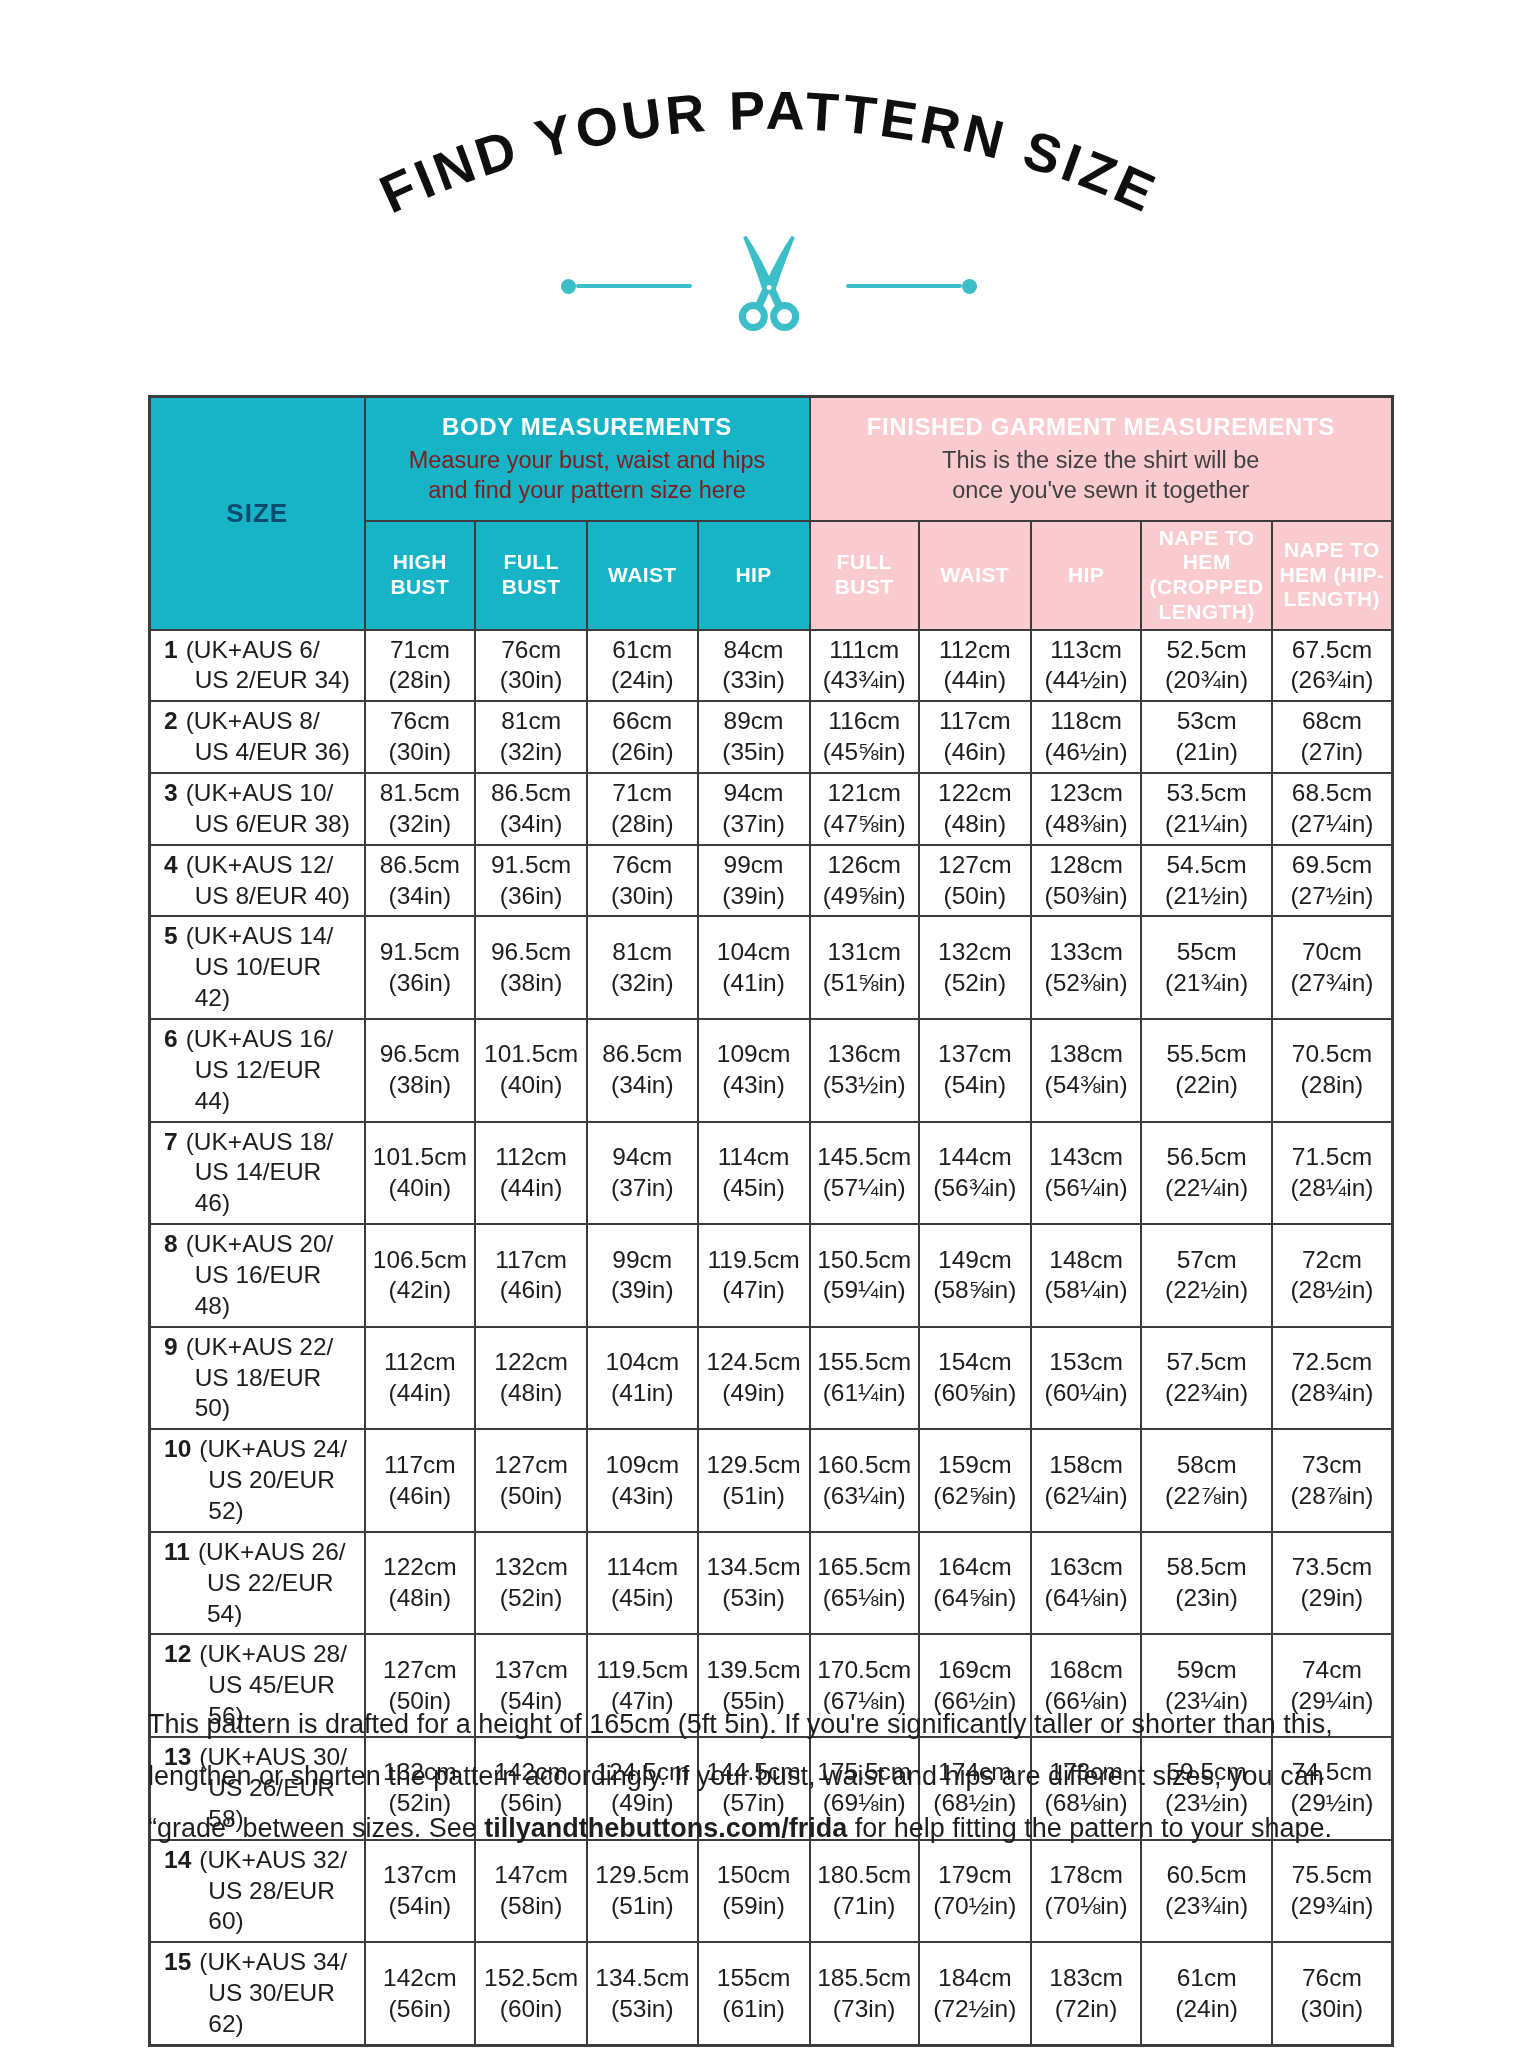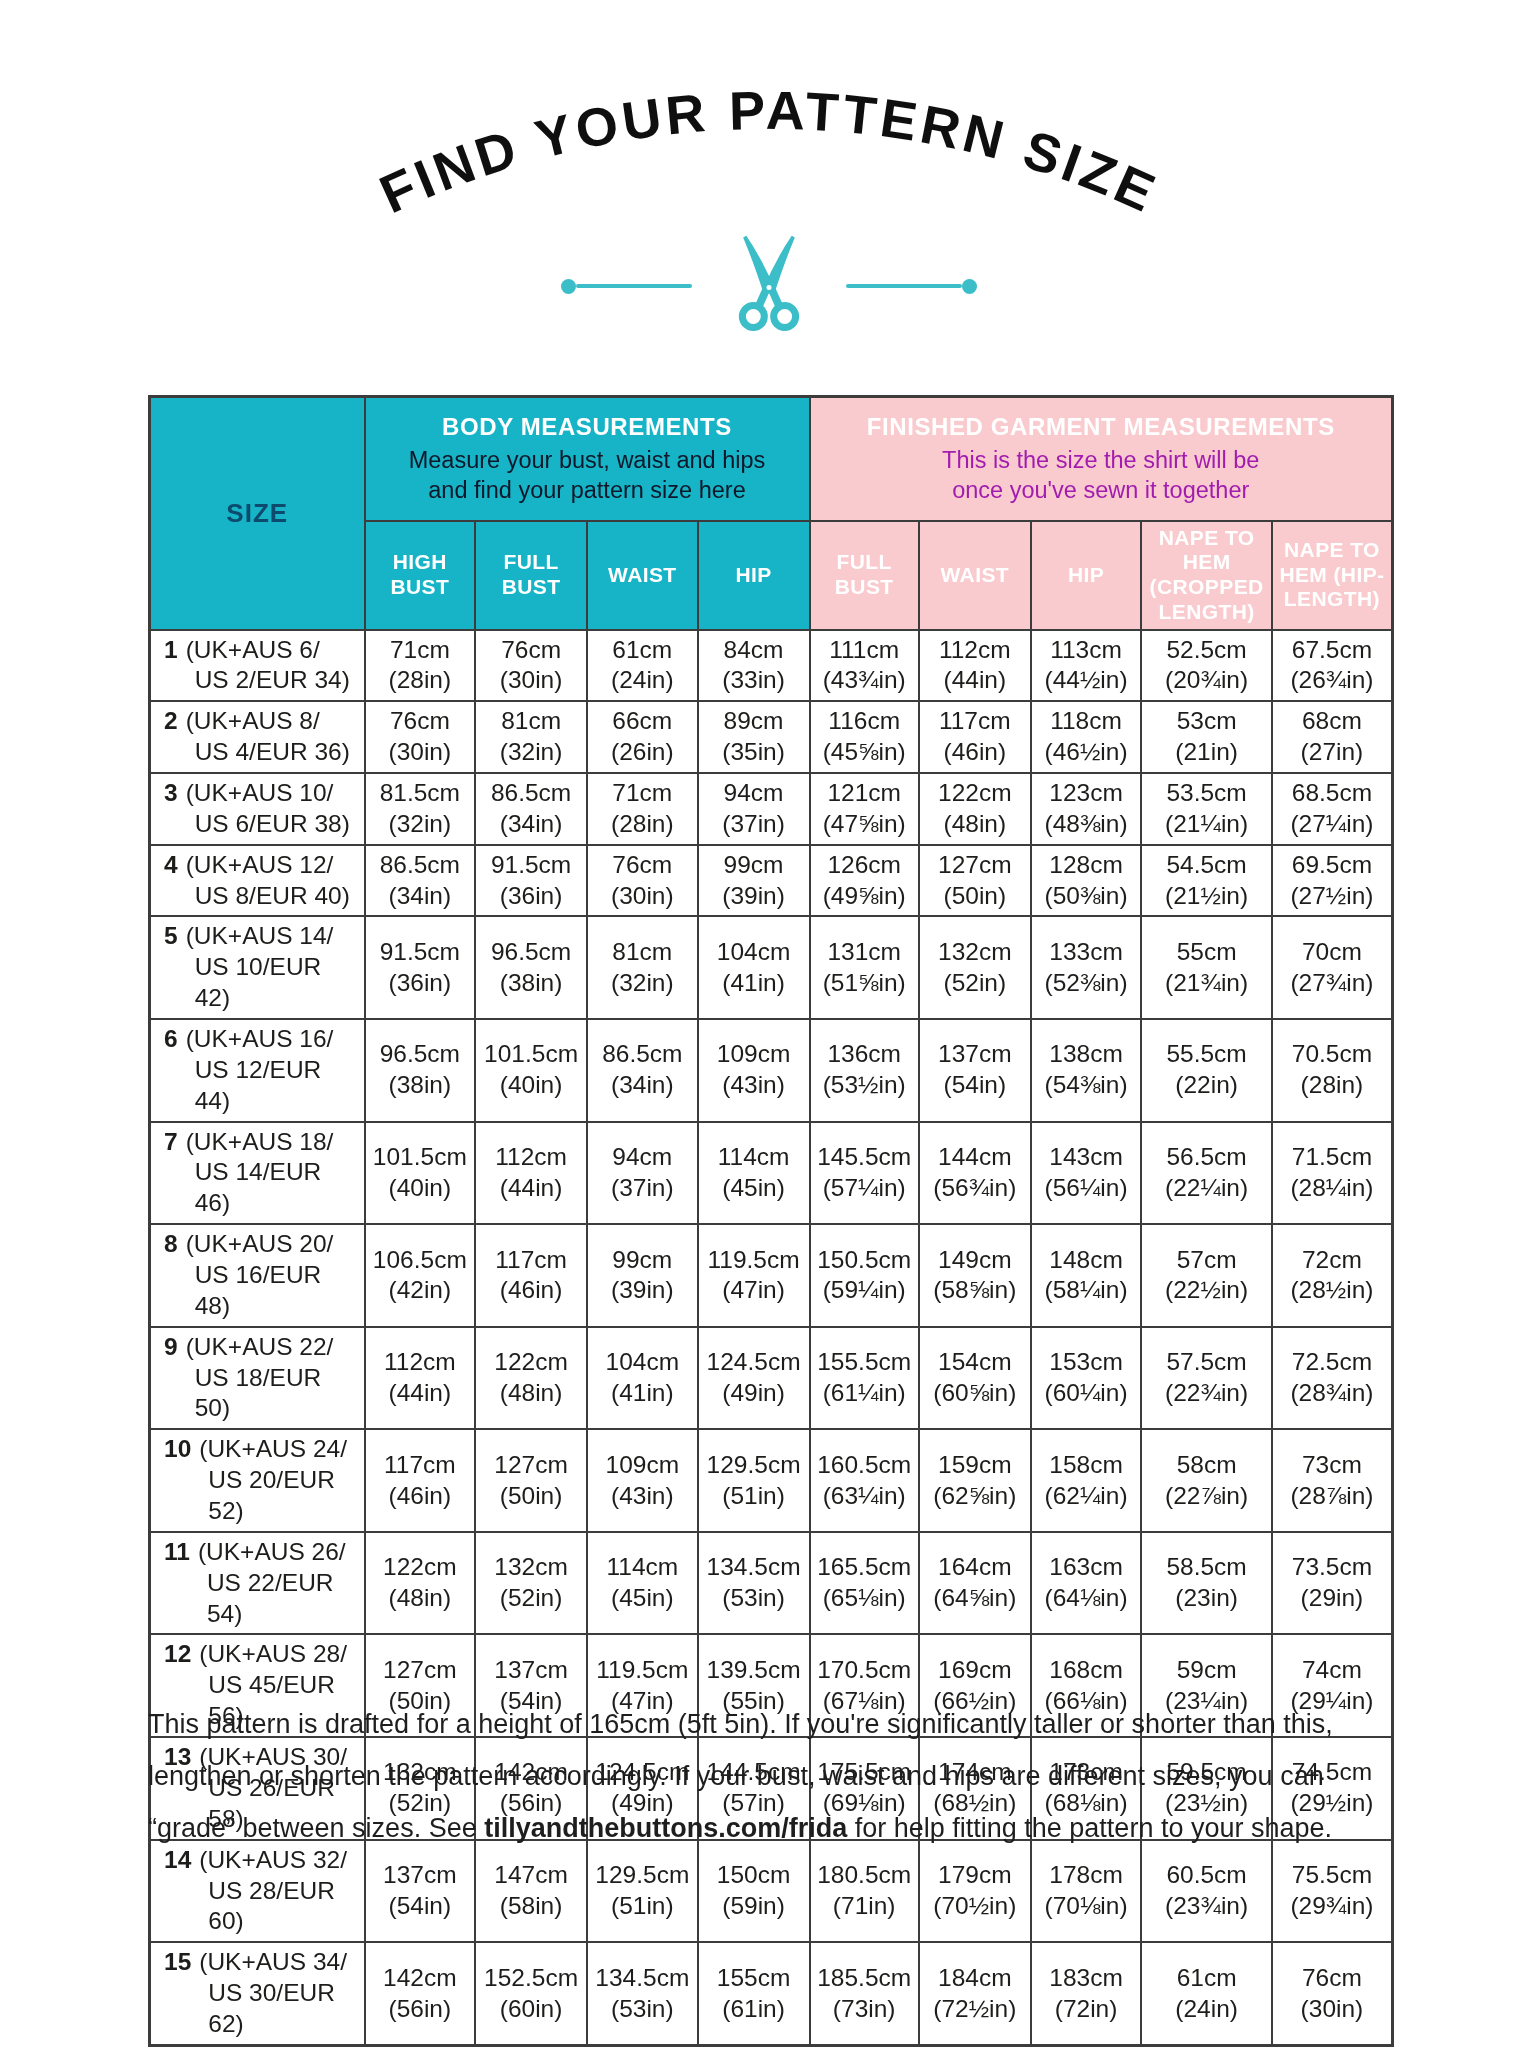--- a/index.html
+++ b/index.html
@@ -83,26 +83,26 @@
   .group-head.teal{background:var(--teal);height:124px;}
   .group-head.pink{background:var(--pink);height:124px;text-align:center;}
   .g-title{
     color:#ffffff;
     font-weight:700;
     font-size:24px;
     letter-spacing:0.6px;
     margin-bottom:4px;
   }
   .g-sub{
-    color:#0f172a;
+    color:#7f1d1d;
     font-size:23.5px;
     line-height:1.28;
     font-weight:400;
   }
-  .group-head.pink .g-sub{color:#a21caf;}
+  .group-head.pink .g-sub{color:#404040;}
   .sub-th{
     color:#ffffff;
     font-weight:700;
     font-size:21px;
     line-height:1.18;
     height:96px;
     padding:4px 6px;
     letter-spacing:0.4px;
   }
   .sub-th.teal{background:var(--teal);}

